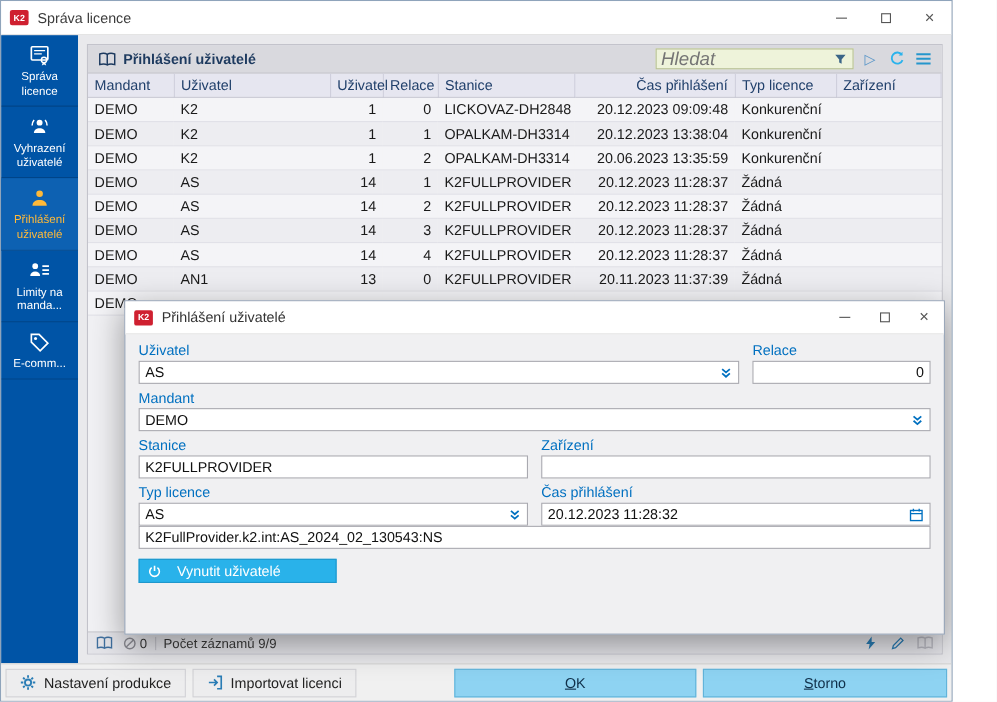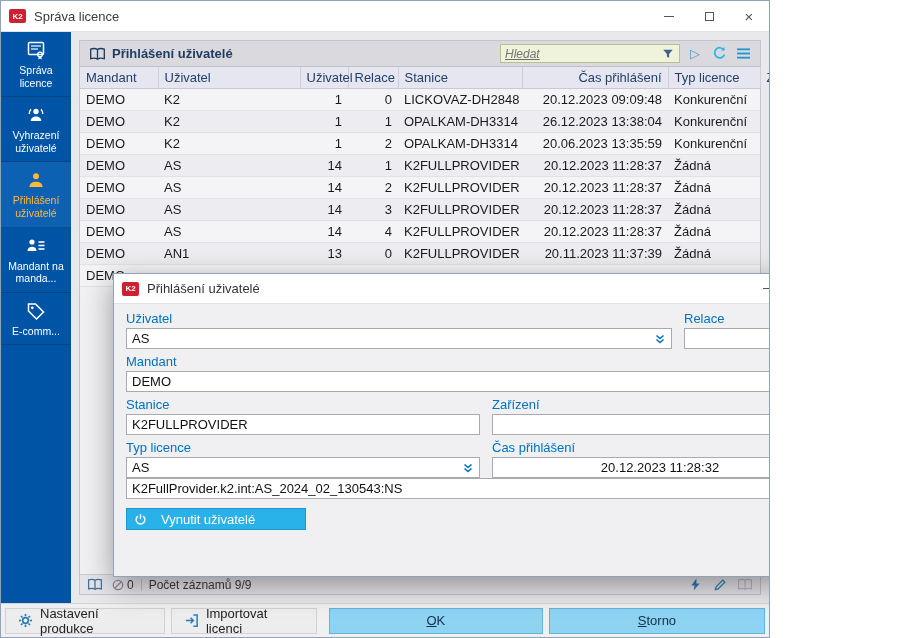--- a/index.html
+++ b/index.html
@@ -1,18 +1,18 @@
 <!DOCTYPE html>
 <html><head>
 <meta charset="utf-8">
 <style>
   * { box-sizing: border-box; margin: 0; padding: 0; }
   body { margin: 0; background: #ffffff; font-family: "Liberation Sans", sans-serif; }
 
-  .window { position: relative; width: 770px; height: 638px; background: #e9e9ec;
+  .window { position: relative; width: 866px; height: 638px; background: #e9e9ec;
             border: 1px solid #8fa4bb; overflow: hidden; }
 
   
   .titlebar { position: absolute; top: 0; left: 0; right: 0; height: 31px; background: #fff;
               border-bottom: 1px solid #e2e2e2; display: flex; align-items: center; padding-left: 8px; }
   .k2logo { width: 17px; height: 14px; background: #cf2030; color: #fff; font-size: 8px; font-weight: bold;
             display: flex; align-items: center; justify-content: center; border-radius: 2px; flex: none; }
   .title-text { margin-left: 8px; font-size: 13px; color: #3c3c3c; }
   .win-controls { margin-left: auto; display: flex; height: 100%; }
   .win-btn { width: 40px; height: 100%; display: flex; align-items: center; justify-content: center; color: #555; cursor: pointer; }
@@ -32,21 +32,21 @@
   .main { position: absolute; left: 70px; top: 31px; right: 0; bottom: 34px; background: #e9e9ec; padding: 8px; }
   .panel { position: relative; height: 100%; background: #f1f1f4; border: 1px solid #c3c3cb;
            display: flex; flex-direction: column; }
   .panel-header { height: 26px; flex: none; background: #d9d9de; border-bottom: 1px solid #c0c0c8;
                   display: flex; align-items: center; gap: 6px; padding: 0 8px; color: #1d3a5f; }
   .panel-title { font-size: 13px; font-weight: bold; color: #1d3a5f; }
   .ph-spacer { flex: 1; }
   .searchbox { width: 180px; height: 19px; background: #eef3da; border: 1px solid #b7c094;
                display: flex; align-items: center; padding: 0 4px; }
   .searchbox input { flex: 1; min-width: 0; border: none; outline: none; background: transparent;
-                     font-style: italic; font-size: 12px; color: #6e6e60; font-family: "Liberation Sans", sans-serif; text-decoration: underline; }
+                     font-style: italic; font-size: 17px; color: #6e6e60; font-family: "Liberation Sans", sans-serif; }
   .hicon { display: flex; align-items: center; justify-content: center; width: 18px; height: 18px; cursor: pointer; }
   .play-glyph { font-size: 13px; color: #5a96c8; }
 
   
   table { table-layout: fixed; width: 100%; border-collapse: collapse; font-size: 13px; }
   thead th { background: #e6e6f0; color: #21406b; font-weight: normal; text-align: left;
              height: 21px; padding: 2px 6px; border-right: 1px solid #cfcfdc; border-bottom: 1px solid #c9c9d4; }
   tbody td { height: 22px; padding: 2px 6px; color: #1a1a1a; border-bottom: 1px solid #e1e1e8;
              overflow: hidden; white-space: nowrap; }
   tbody tr:nth-child(odd)  { background: #f4f4f7; }
@@ -85,21 +85,21 @@
   .field { display: flex; flex-direction: column; }
   .field label { font-size: 13px; color: #0070c0; margin: 5px 0 2px; }
   .f-uzivatel { flex: 0 0 546px; } .f-relace { flex: 1; }
   .f-full { flex: 1; } .f-half { flex: 1; }
   .tin, .combo { height: 21px; border: 1px solid #a9a9b0; background: #fff; font-size: 13px;
                  padding: 0 5px; color: #111; font-family: "Liberation Sans", sans-serif; }
   .tin { width: 100%; outline: none; }
   .tin.right { text-align: right; }
   .combo { display: flex; align-items: center; justify-content: space-between; gap: 4px; cursor: pointer; }
   .combo .cval { flex: 1; overflow: hidden; white-space: nowrap; }
-  .combo .cval.right { text-align: center; }
+  .combo .cval.right { text-align: left; }
   .dlg-buttons { margin-top: 9px; }
   .btn-force { width: 180px; height: 22px; background: #29b2ea; border: 1px solid #1f97cc; color: #fff;
                font-size: 13px; display: flex; align-items: center; cursor: pointer; }
   .btn-force .ficon { margin: 0 14px 0 7px; display: flex; }
   .btn-storno-dlg { display: block; margin: 11px auto 0; width: 248px; height: 21px; background: #2fb4ec;
                     border: 1px solid #0d84bb; color: #0a2740; font-size: 13px; text-align: center;
                     line-height: 19px; cursor: pointer; }
 </style>
 </head>
 <body>
@@ -160,21 +160,21 @@
         <svg width="20" height="20" viewBox="0 0 20 20">
             <circle cx="6" cy="6" r="2.6" fill="currentColor"></circle>
             <path d="M1.5 15c0-2.8 2-4.2 4.5-4.2s4.5 1.4 4.5 4.2z" fill="currentColor"></path>
             <g stroke="currentColor" stroke-width="1.6">
               <line x1="12.5" y1="6" x2="18.5" y2="6"></line>
               <line x1="12.5" y1="9.5" x2="18.5" y2="9.5"></line>
               <line x1="12.5" y1="13" x2="18.5" y2="13"></line>
             </g>
           </svg>
       </span>
-      <span>Mandant na manda...</span>
+      <span>Limity na manda...</span>
     </div>
     <div class="side-item">
       <span class="sicon">
         <svg width="20" height="20" viewBox="0 0 20 20">
             <path d="M2.5 10V3h7l8 8-7 7z" fill="none" stroke="currentColor" stroke-width="1.5"></path>
             <circle cx="6.3" cy="6.8" r="1.4" fill="currentColor"></circle>
           </svg>
       </span>
       <span>E-comm...</span>
     </div>
@@ -242,21 +242,21 @@
               <td>20.12.2023 09:09:48</td>
               <td>Konkurenční</td>
               <td></td>
             </tr>
             <tr>
               <td>DEMO</td>
               <td>K2</td>
               <td>1</td>
               <td>1</td>
               <td>OPALKAM-DH3314</td>
-              <td>26.12.2023 13:38:04</td>
+              <td>20.12.2023 13:38:04</td>
               <td>Konkurenční</td>
               <td></td>
             </tr>
             <tr>
               <td>DEMO</td>
               <td>K2</td>
               <td>1</td>
               <td>2</td>
               <td>OPALKAM-DH3314</td>
               <td>20.06.2023 13:35:59</td>

